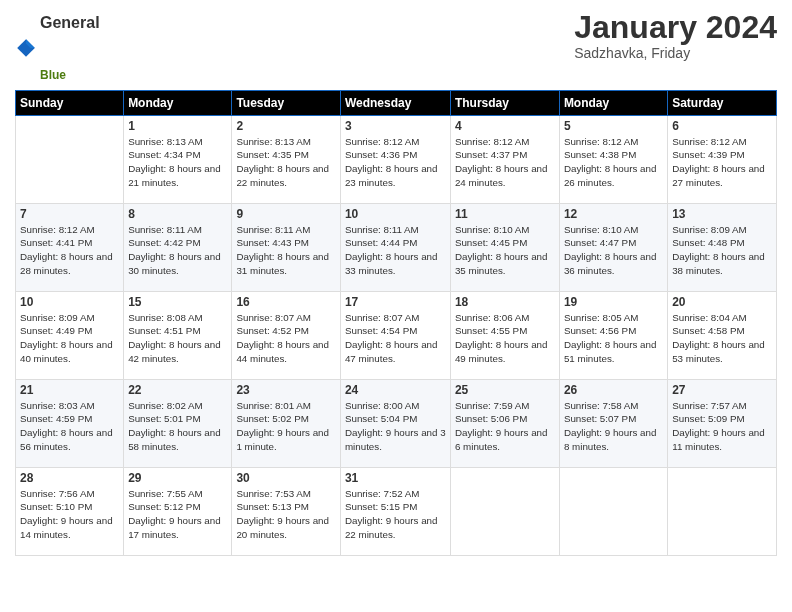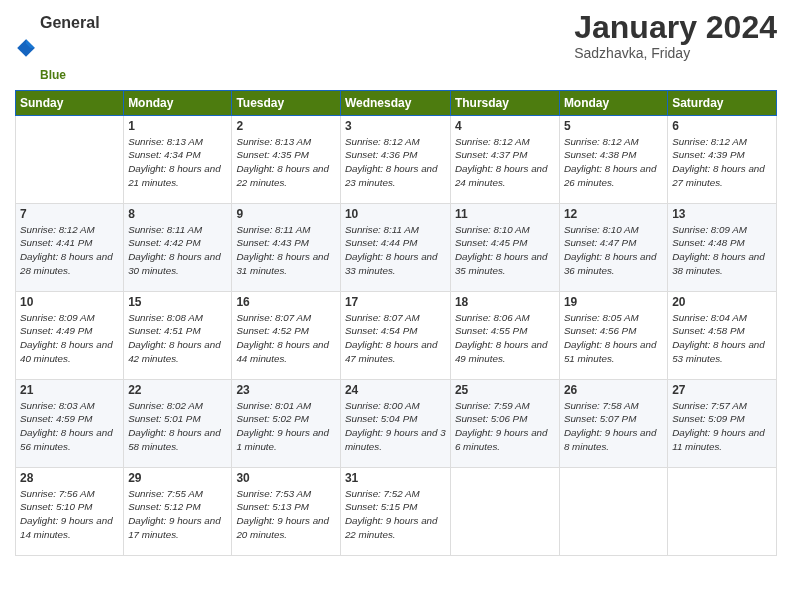--- a/index.html
+++ b/index.html
@@ -59,21 +59,21 @@
     .location {
       font-size: 14px;
       color: #555;
     }
     .calendar {
       width: 100%;
       border-collapse: collapse;
       font-size: 10.5px;
     }
     .calendar thead th {
-      background-color: #4d7c0f;
+      background-color: #000000;
       color: #fff;
       padding: 5px 4px;
       text-align: left;
       font-size: 12px;
       font-weight: bold;
       border: 1px solid #1565c0;
     }
     .calendar tbody td {
       border: 1px solid #ddd;
       vertical-align: top;
@@ -86,21 +86,20 @@
       font-size: 12px;
       font-weight: bold;
       color: #333;
       display: block;
       margin-bottom: 2px;
     }
     .day-info {
       color: #333;
       font-size: 9.8px;
       line-height: 1.4;
-      font-style: italic;
     }
     .empty-cell {
       background: #f9f9f9;
     }
     tbody tr:nth-child(odd) td {
       background-color: #fff;
     }
     tbody tr:nth-child(even) td {
       background-color: #f5f7fa;
     }

